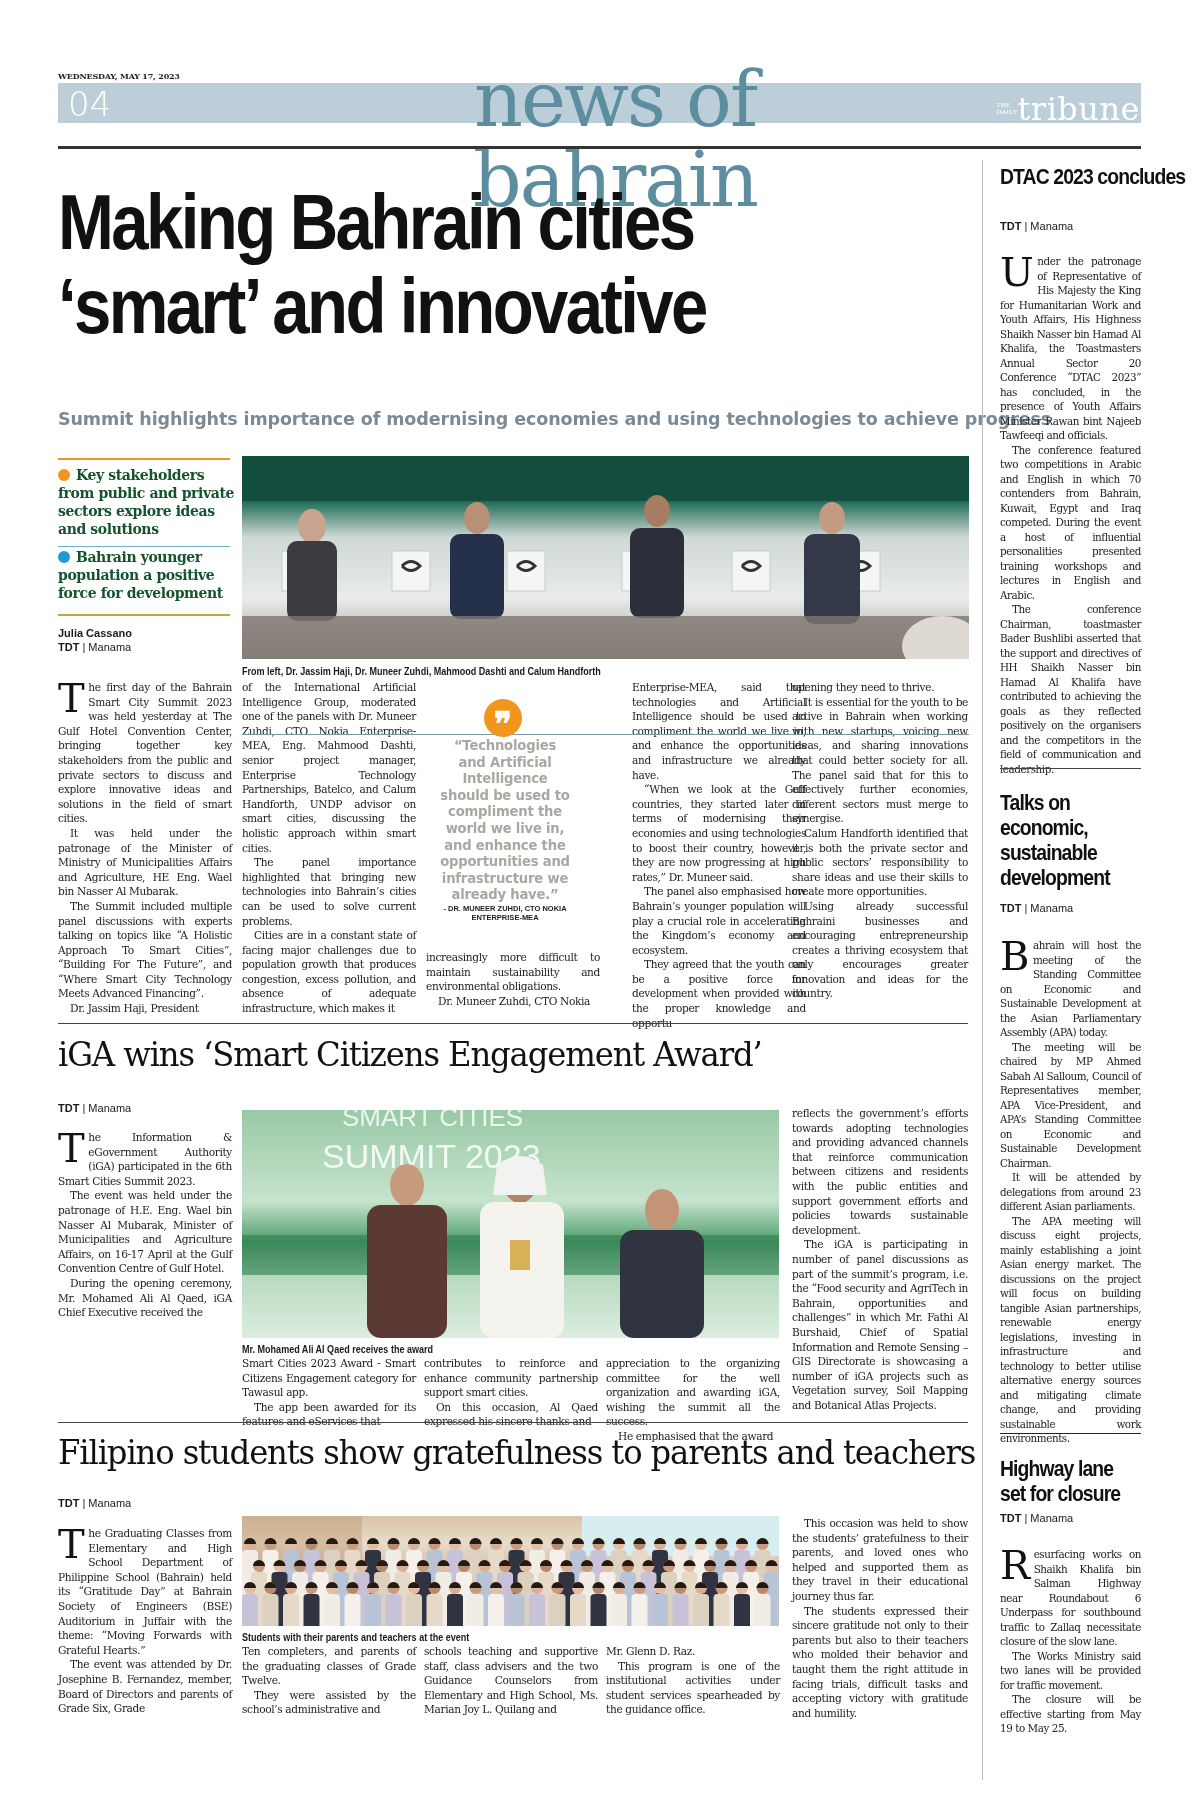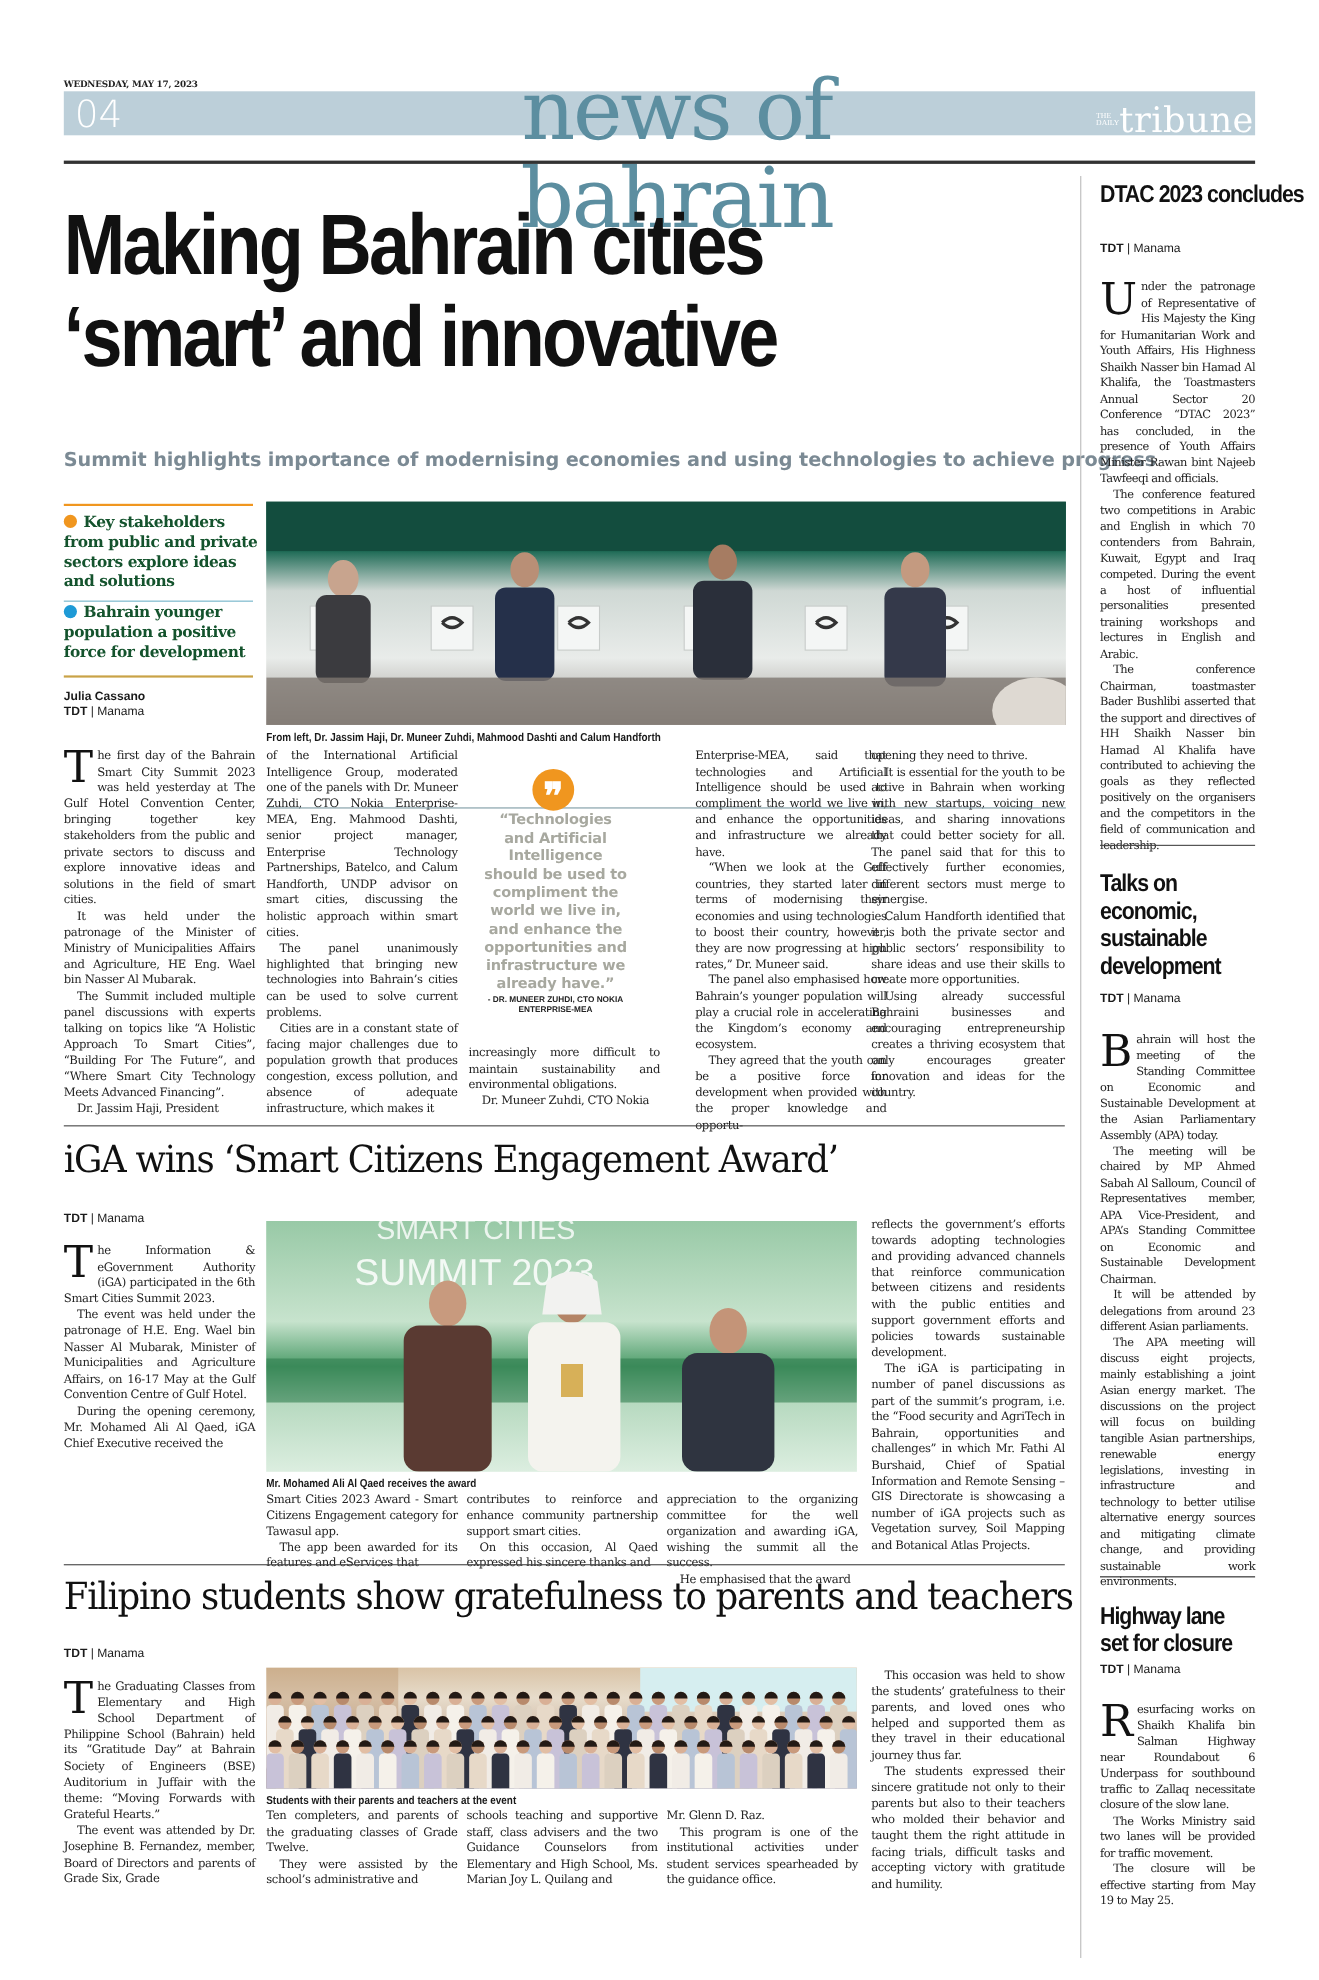--- a/index.html
+++ b/index.html
@@ -124,21 +124,21 @@
 <div class="caption" style="left:242px;top:665px;">From left, Dr. Jassim Haji, Dr. Muneer Zuhdi, Mahmood Dashti and Calum Handforth</div>
 
 <div class="col" style="left:58px;top:680px;width:174px;">
   <p class="first"><span class="dropcap">T</span><span>he first day of the Bahrain Smart City Summit 2023 was held yesterday at The Gulf Hotel Convention Center, bringing together key stakeholders from the public and private sectors to discuss and explore innovative ideas and solutions in the field of smart cities.</span></p>
   <p>It was held under the patronage of the Minister of Ministry of Municipalities Affairs and Agriculture, HE Eng. Wael bin Nasser Al Mubarak.</p>
   <p>The Summit included multiple panel discussions with experts talking on topics like “A Holistic Approach To Smart Cities”, “Building For The Future”, and “Where Smart City Technology Meets Advanced Financing”.</p>
   <p>Dr. Jassim Haji, President</p>
 </div>
 <div class="col" style="left:242px;top:680px;width:174px;">
   <p class="first">of the International Artificial Intelligence Group, moderated one of the panels with Dr. Muneer Zuhdi, CTO Nokia Enterprise-MEA, Eng. Mahmood Dashti, senior project manager, Enterprise Technology Partnerships, Batelco, and Calum Handforth, UNDP advisor on smart cities, discussing the holistic approach within smart cities.</p>
-  <p>The panel unanimously highlighted that bringing new technologies into Bahrain’s cities can be used to solve current problems.</p>
+  <p>The panel importance highlighted that bringing new technologies into Bahrain’s cities can be used to solve current problems.</p>
   <p>Cities are in a constant state of facing major challenges due to population growth that produces congestion, excess pollution, and absence of adequate infrastructure, which makes it</p>
 </div>
 <div class="col" style="left:426px;top:950px;width:174px;">
   <p class="first">increasingly more difficult to maintain sustainability and environmental obligations.</p>
   <p>Dr. Muneer Zuhdi, CTO Nokia</p>
 </div>
 <div class="col" style="left:632px;top:680px;width:174px;">
   <p class="first">Enterprise-MEA, said that technologies and Artificial Intelligence should be used to compliment the world we live in, and enhance the opportunities and infrastructure we already have.</p>
   <p>“When we look at the Gulf countries, they started later in terms of modernising their economies and using technologies to boost their country, however, they are now progressing at high rates,” Dr. Muneer said.</p>
   <p>The panel also emphasised how Bahrain’s younger population will play a crucial role in accelerating the Kingdom’s economy and ecosystem.</p>
@@ -173,21 +173,21 @@
     <rect x="238" y="92" width="84" height="136" rx="14" fill="#f4f3ee"></rect>
     <rect x="268" y="130" width="20" height="30" fill="#d7b058"></rect>
     <ellipse cx="420" cy="100" rx="17" ry="21" fill="#c49478"></ellipse>
     <rect x="378" y="120" width="84" height="108" rx="14" fill="#2f3440"></rect>
   </svg>
 </div>
 <div class="caption" style="left:242px;top:1343px;">Mr. Mohamed Ali Al Qaed receives the award</div>
 
 <div class="col" style="left:58px;top:1130px;width:174px;">
   <p class="first"><span class="dropcap">T</span><span>he Information &amp; eGovernment Authority (iGA) participated in the 6th Smart Cities Summit 2023.</span></p>
-  <p>The event was held under the patronage of H.E. Eng. Wael bin Nasser Al Mubarak, Minister of Municipalities and Agriculture Affairs, on 16-17 May at the Gulf Convention Centre of Gulf Hotel.</p>
+  <p>The event was held under the patronage of H.E. Eng. Wael bin Nasser Al Mubarak, Minister of Municipalities and Agriculture Affairs, on 16-17 April at the Gulf Convention Centre of Gulf Hotel.</p>
   <p>During the opening ceremony, Mr. Mohamed Ali Al Qaed, iGA Chief Executive received the</p>
 </div>
 <div class="col" style="left:242px;top:1356px;width:174px;">
   <p class="first">Smart Cities 2023 Award - Smart Citizens Engagement category for Tawasul app.</p>
   <p>The app been awarded for its features and eServices that</p>
 </div>
 <div class="col" style="left:424px;top:1356px;width:174px;">
   <p class="first">contributes to reinforce and enhance community partnership support smart cities.</p>
   <p>On this occasion, Al Qaed expressed his sincere thanks and</p>
 </div>

